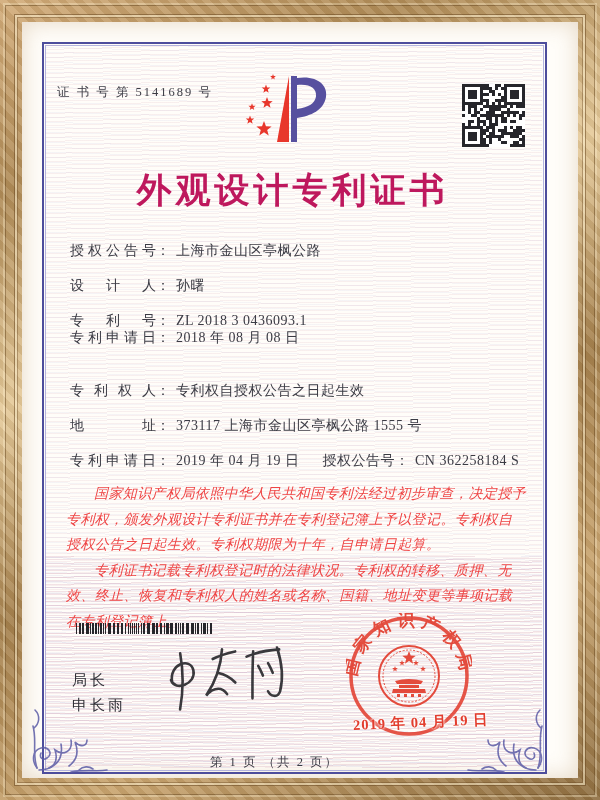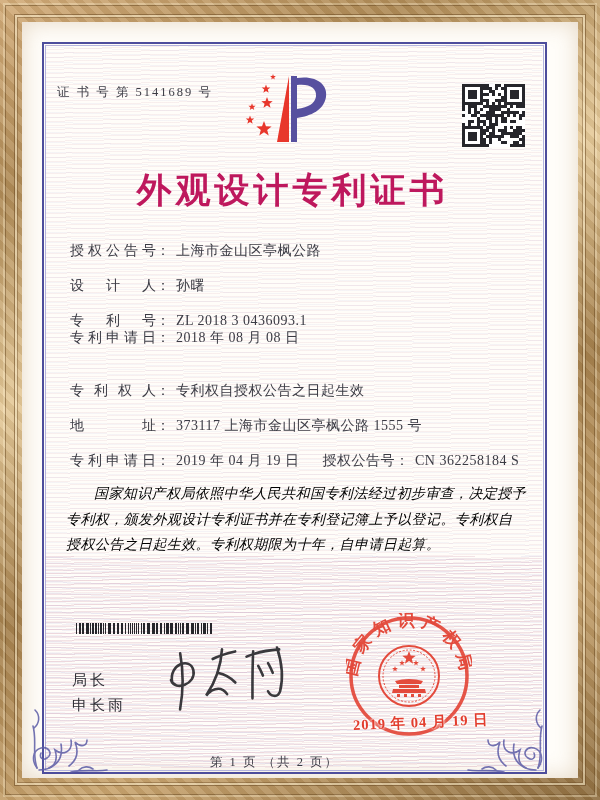--- a/index.html
+++ b/index.html
@@ -39,21 +39,21 @@
   .title{left:42px;top:167px;width:501px;text-align:center;font-size:35px;font-weight:600;
     letter-spacing:4px;color:#be185d;}
   .fields{left:70px;top:242px;width:460px;font-size:14px;color:#3b3b44;}
   .frow{position:absolute;left:0;white-space:nowrap;}
   .flabel{display:inline-block;width:86px;text-align:justify;text-align-last:justify;
     -moz-text-align-last:justify;vertical-align:bottom;}
   .fcolon{display:inline-block;margin-right:6px;}
   .fvalue{letter-spacing:.5px;}
   .flabel2{margin-left:23px;}
   .paras{left:66px;top:481px;width:460px;font-size:14px;line-height:25.5px;
-    color:#000000;font-style:italic;letter-spacing:.4px;}
+    color:#ef4444;font-style:italic;letter-spacing:.4px;}
   .paras p{margin:0;text-indent:2em;}
   .officer{left:72px;top:668px;font-size:15px;color:#2e2e35;letter-spacing:3px;line-height:25px;}
   .seal-date{left:353px;top:713px;font-size:14.5px;font-weight:bold;color:#e23d2e;
     letter-spacing:1px;transform:rotate(-2.5deg);text-shadow:0 0 3px #fff,0 0 3px #fff;z-index:6;}
   .footer{left:42px;top:754px;width:465px;text-align:center;font-size:12.5px;
     letter-spacing:2px;color:#3b3b44;}
 
   .qr{left:462px;top:84px;z-index:2;}
   .barcode{left:76px;top:623px;width:145px;height:11px;font-size:0;}
   .barcode span{display:inline-block;height:11px;background:#26262b;vertical-align:top;}
@@ -361,20 +361,21 @@
   <div class="frow" style="top:35px"><span class="flabel">设计人</span><span class="fcolon">：</span><span class="fvalue">孙曙</span></div>
   <div class="frow" style="top:70px"><span class="flabel">专利号</span><span class="fcolon">：</span><span class="fvalue">ZL 2018 3 0436093.1</span></div>
   <div class="frow" style="top:87px"><span class="flabel">专利申请日</span><span class="fcolon">：</span><span class="fvalue">2018 年 08 月 08 日</span></div>
   <div class="frow" style="top:140px"><span class="flabel">专利权人</span><span class="fcolon">：</span><span class="fvalue">专利权自授权公告之日起生效</span></div>
   <div class="frow" style="top:175px"><span class="flabel">地址</span><span class="fcolon">：</span><span class="fvalue">373117 上海市金山区亭枫公路 1555 号</span></div>
   <div class="frow" style="top:210px"><span class="flabel">专利申请日</span><span class="fcolon">：</span><span class="fvalue">2019 年 04 月 19 日</span><span class="fvalue flabel2">授权公告号</span><span class="fcolon">：</span><span class="fvalue">CN 362258184 S</span></div>
 </div>
 
 <div class="px paras">
   <p>国家知识产权局依照中华人民共和国专利法经过初步审查，决定授予专利权，颁发外观设计专利证书并在专利登记簿上予以登记。专利权自授权公告之日起生效。专利权期限为十年，自申请日起算。</p>
+  <p>专利证书记载专利权登记时的法律状况。专利权的转移、质押、无效、终止、恢复和专利权人的姓名或名称、国籍、地址变更等事项记载在专利登记簿上。</p>
 </div>
 
 <div class="px barcode" id="barcode"><span style="width: 1px;"></span><i style="width: 2px;"></i><span style="width: 2px;"></span><i style="width: 1px;"></i><span style="width: 2px;"></span><i style="width: 2px;"></i><span style="width: 3px;"></span><i style="width: 1px;"></i><span style="width: 1px;"></span><i style="width: 1px;"></i><span style="width: 2px;"></span><i style="width: 1px;"></i><span style="width: 2px;"></span><i style="width: 1px;"></i><span style="width: 1px;"></span><i style="width: 1px;"></i><span style="width: 2px;"></span><i style="width: 1px;"></i><span style="width: 1px;"></span><i style="width: 1px;"></i><span style="width: 1px;"></span><i style="width: 2px;"></i><span style="width: 3px;"></span><i style="width: 2px;"></i><span style="width: 2px;"></span><i style="width: 2px;"></i><span style="width: 2px;"></span><i style="width: 2px;"></i><span style="width: 2px;"></span><i style="width: 2px;"></i><span style="width: 1px;"></span><i style="width: 2px;"></i><span style="width: 1px;"></span><i style="width: 1px;"></i><span style="width: 1px;"></span><i style="width: 1px;"></i><span style="width: 1px;"></span><i style="width: 1px;"></i><span style="width: 1px;"></span><i style="width: 1px;"></i><span style="width: 1px;"></span><i style="width: 1px;"></i><span style="width: 1px;"></span><i style="width: 2px;"></i><span style="width: 1px;"></span><i style="width: 1px;"></i><span style="width: 2px;"></span><i style="width: 2px;"></i><span style="width: 3px;"></span><i style="width: 2px;"></i><span style="width: 3px;"></span><i style="width: 1px;"></i><span style="width: 2px;"></span><i style="width: 2px;"></i><span style="width: 2px;"></span><i style="width: 2px;"></i><span style="width: 1px;"></span><i style="width: 1px;"></i><span style="width: 3px;"></span><i style="width: 1px;"></i><span style="width: 3px;"></span><i style="width: 2px;"></i><span style="width: 2px;"></span><i style="width: 1px;"></i><span style="width: 1px;"></span><i style="width: 1px;"></i><span style="width: 1px;"></span><i style="width: 1px;"></i><span style="width: 2px;"></span><i style="width: 2px;"></i><span style="width: 3px;"></span><i style="width: 2px;"></i><span style="width: 3px;"></span><i style="width: 1px;"></i><span style="width: 1px;"></span><i style="width: 1px;"></i><span style="width: 2px;"></span><i style="width: 2px;"></i><span style="width: 1px;"></span><i style="width: 1px;"></i><span style="width: 3px;"></span><i style="width: 1px;"></i><span style="width: 1px;"></span><i style="width: 2px;"></i><span style="width: 2px;"></span><i style="width: 2px;"></i></div>
 
 <div class="px officer">
   <div>局长</div>
   <div>申长雨</div>
 </div>
 
 <svg class="px sig-svg" width="140" height="72" viewBox="0 0 140 72">

